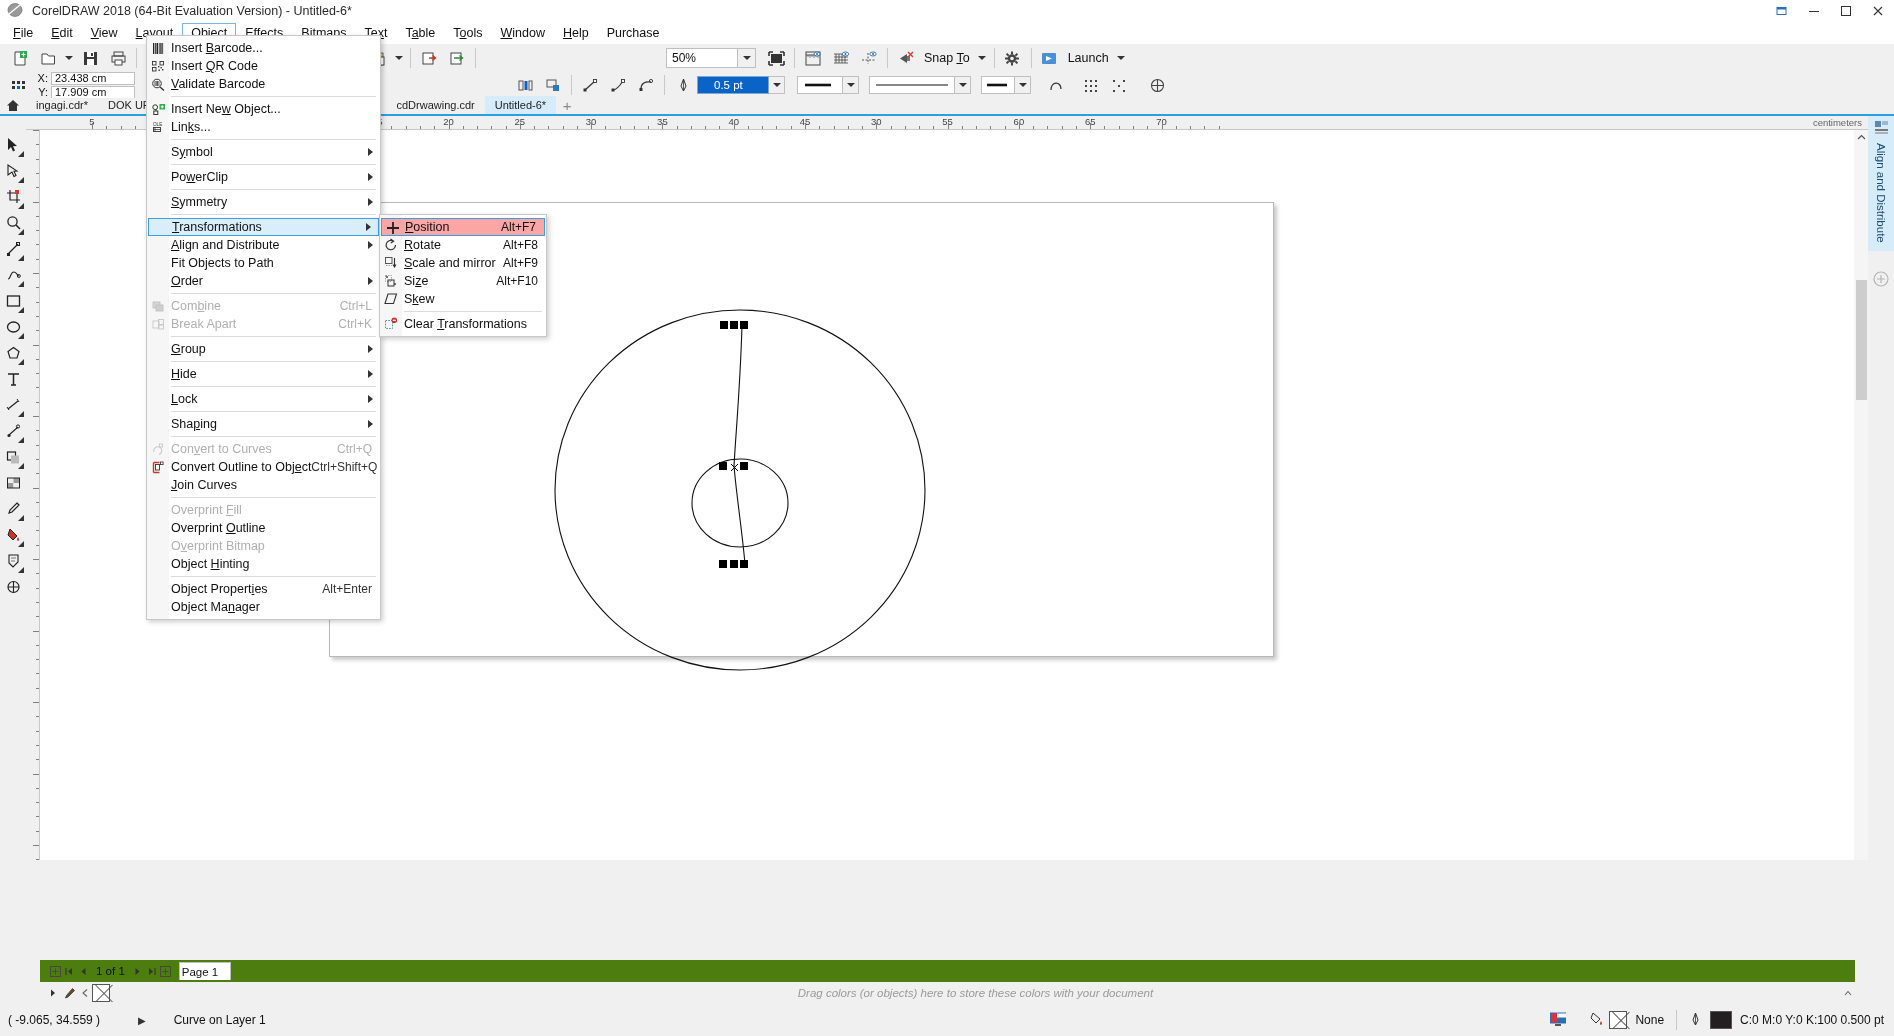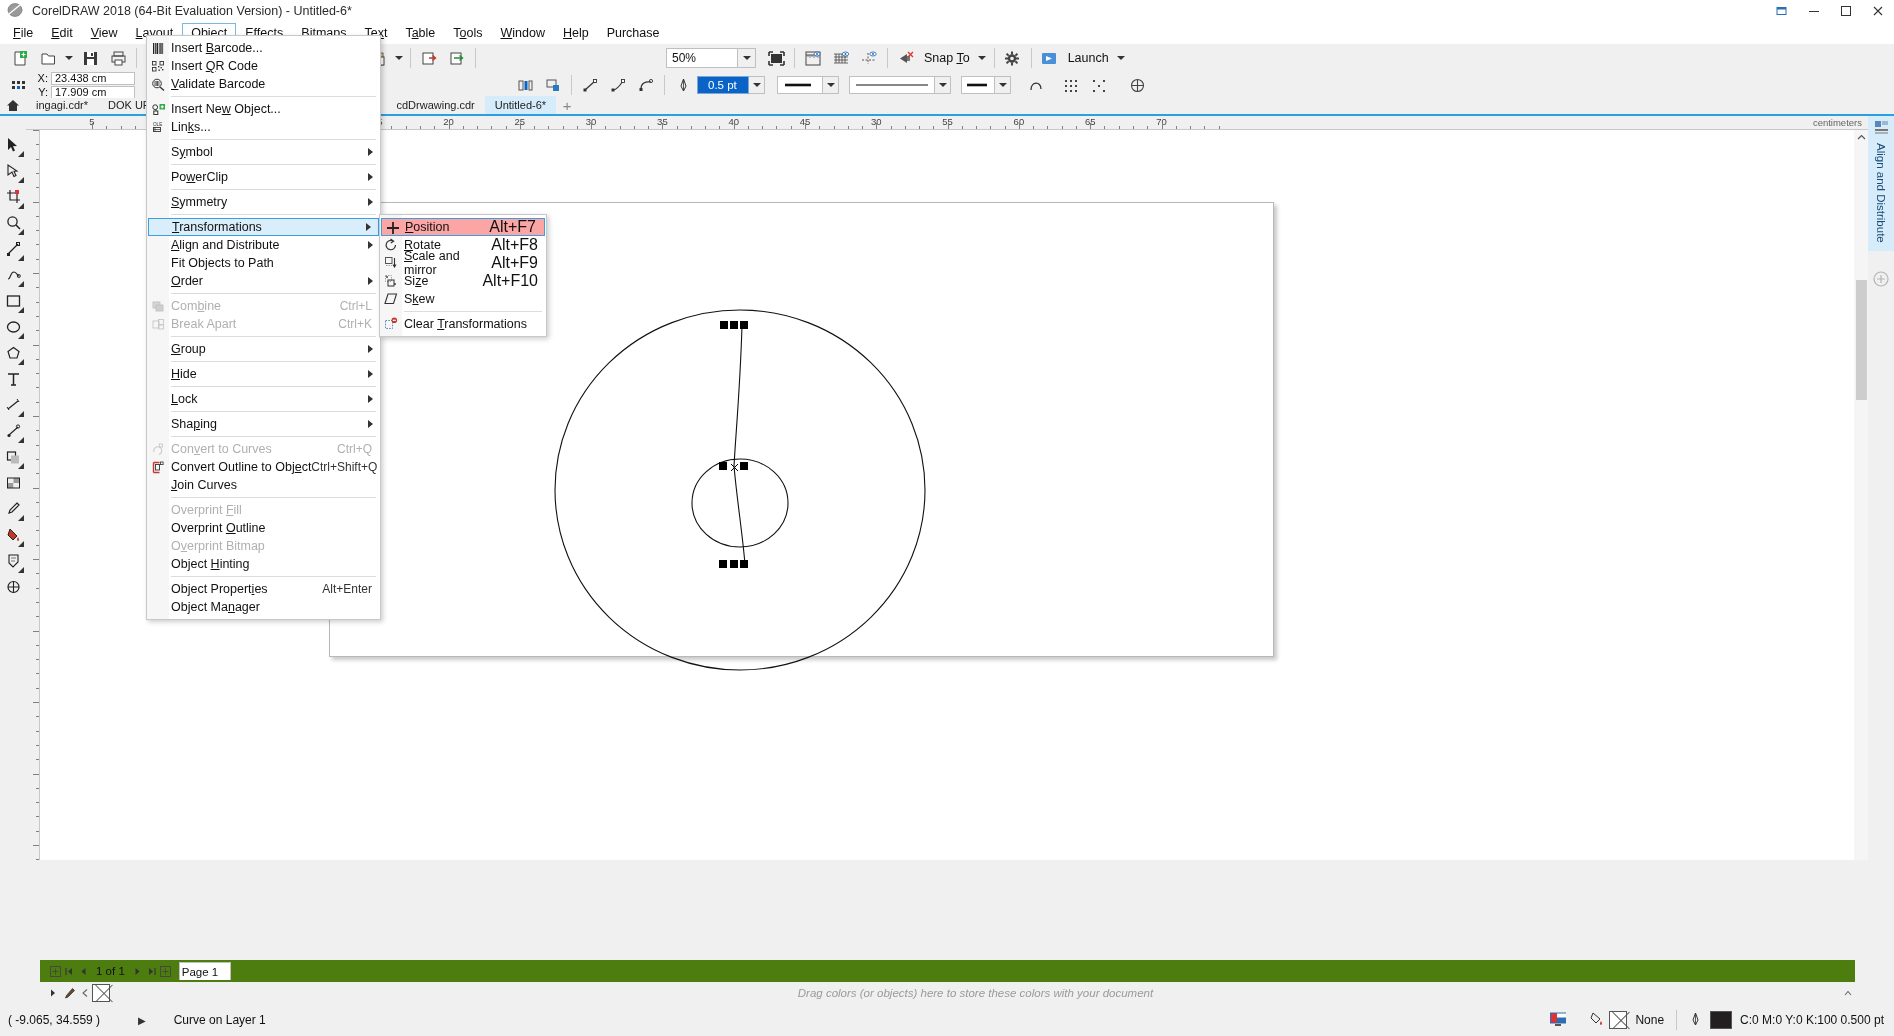--- a/index.html
+++ b/index.html
@@ -67,22 +67,22 @@
   .coordbox { display:flex; flex-direction:column; justify-content:center; margin-left:3px; }
   .coordrow { display:flex; align-items:center; height:13px; font-size:11px; }
   .coordrow .lbl { width:13px; text-align:right; margin-right:3px; }
   .coordinput {
     width:84px; height:13px; background:#fff; border:1px solid #c0c0c0;
     font-size:11px; line-height:11px; padding-left:3px; color:#111;
   }
   .sizebox { display:flex; flex-direction:column; justify-content:center; margin-left:4px; }
   .sizeinput { width:38px; height:13px; background:#fff; border:1px solid #c0c0c0; font-size:10.5px; padding-left:2px; }
   .outlinebox {
-    width:52px; height:18px; background:#0a64c8; color:#fff; font-size:11.5px;
-    display:flex; align-items:center; padding-left:10px; border:1px solid #7aa8d0;
+    width:72px; height:18px; background:#0a64c8; color:#fff; font-size:11.5px;
+    display:flex; align-items:center; padding-left:16px; border:1px solid #7aa8d0;
   }
   .ddarrow { width:16px;height:18px;background:#f0f0f0;border:1px solid #c0c0c0;border-left:none;display:flex;align-items:center;justify-content:center; }
   .linestylebox { width:46px;height:18px;background:#fff;border:1px solid #c0c0c0;display:flex;align-items:center;justify-content:center; }
   .linestylebox2 { width:86px;height:18px;background:#fff;border:1px solid #c0c0c0;display:flex;align-items:center;justify-content:center; }
   .linestylebox3 { width:34px;height:18px;background:#fff;border:1px solid #c0c0c0;display:flex;align-items:center;justify-content:center; }
 
   
   .tabbar {
     position:absolute; left:0; top:98px; width:1894px; height:18px;
     background:#f0f0f0; display:flex; align-items:flex-end;
@@ -221,21 +221,21 @@
   
   .submenu {
     position:absolute; left:379px; top:214px; width:168px;
     background:#ffffff; border:1px solid #c8c8c8;
     box-shadow:2px 2px 5px rgba(0,0,0,0.2); z-index:60; padding:3px 0;
   }
   .sm-gutter { position:absolute; left:0; top:0; width:22px; height:100%; background:#f6f6f6; }
   .sm-item { position:relative; height:18px; display:flex; align-items:center; padding-left:24px; font-size:12.5px; }
   .sm-item.sel { background:#fca5a5; border:1px solid #3aa0e0; margin:0 1px; padding-left:23px; }
   .sm-icon { position:absolute; left:2px; top:1px; width:18px; height:16px; display:flex; align-items:center; justify-content:center; }
-  .sm-short { margin-left:auto; padding-right:8px; font-size:16px; }
+  .sm-short { margin-left:auto; padding-right:8px; font-size:12px; }
   .sm-sep { height:1px; background:#dcdcdc; margin:3px 4px 3px 24px; }
   u { text-decoration: underline; }
 </style>
 </head>
 <body>
 
 <div id="app">
 
   <div class="titlebar">
     <div class="title-logo">

